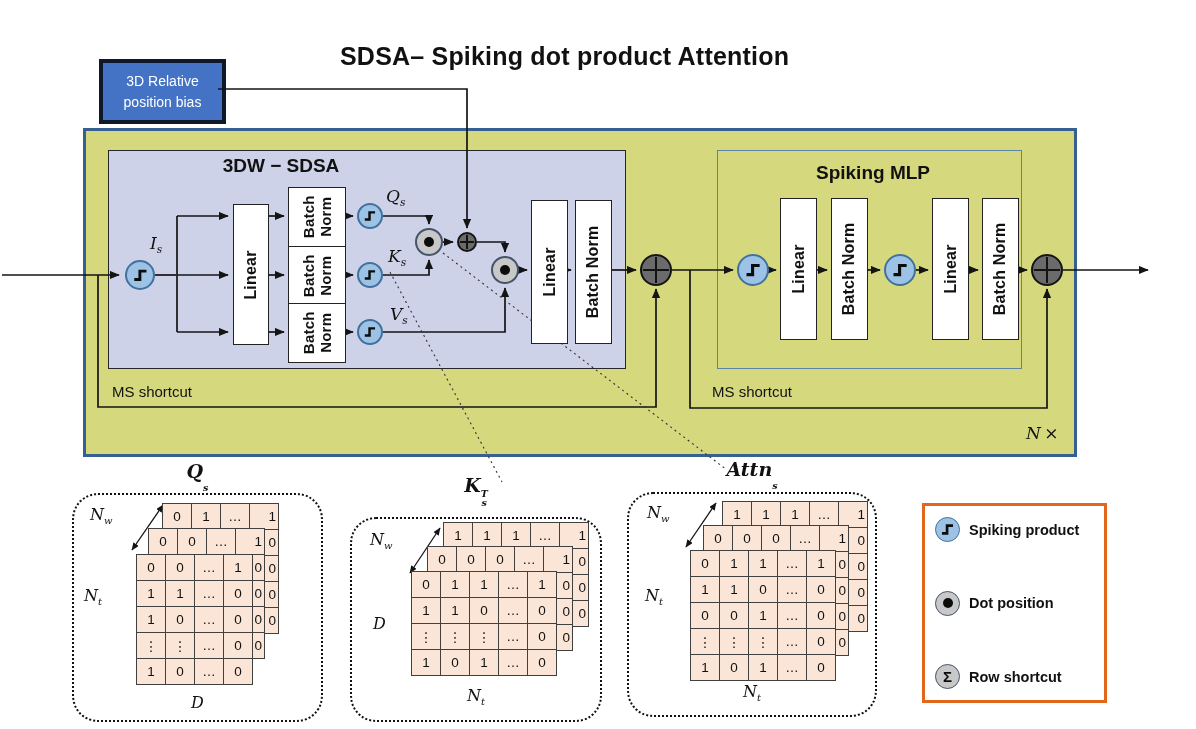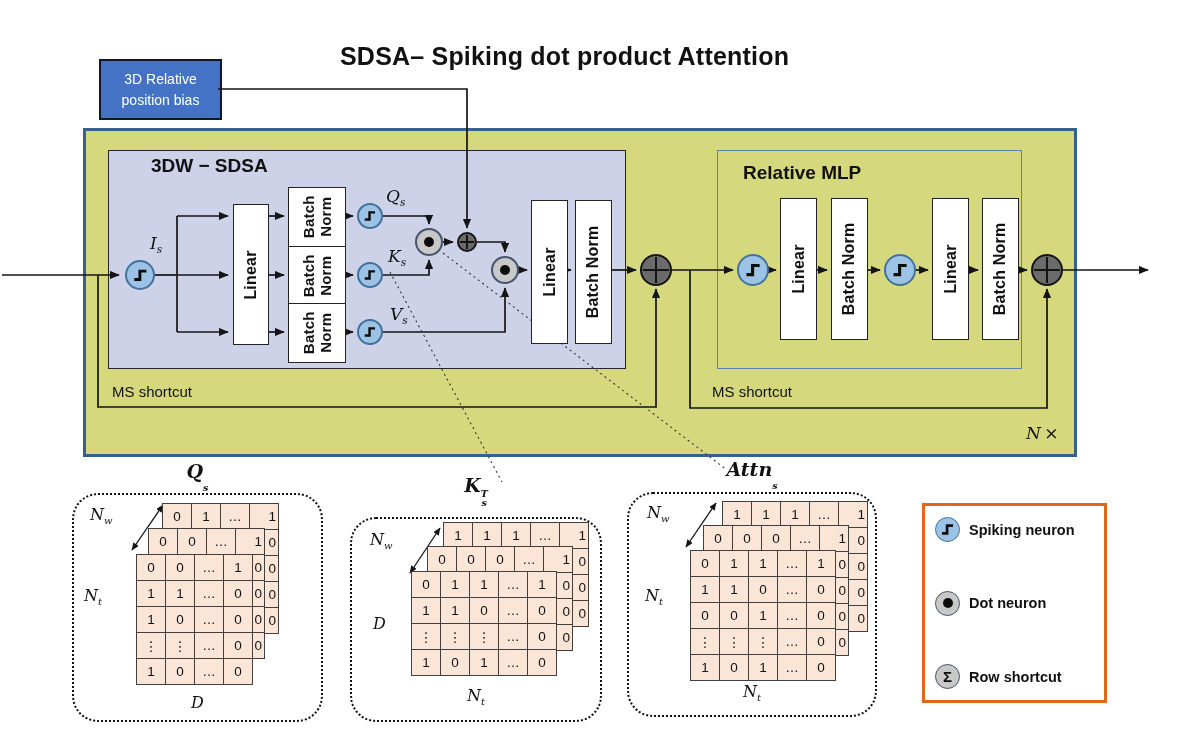--- a/index.html
+++ b/index.html
@@ -6,22 +6,22 @@
   .canvas{position:relative;width:1196px;height:729px;background:#fff;overflow:hidden;
           font-family:"Liberation Sans","DejaVu Sans",sans-serif;color:#111;}
   .abs{position:absolute;}
   .math{font-family:"DejaVu Serif",serif;font-style:italic;}
   .math sub{font-size:0.62em;font-style:italic;}
   
   .outer-box{left:83px;top:128px;width:988px;height:323px;background:#d6d87e;border:3px solid #366092;z-index:1;}
   .inner-box{left:108px;top:150px;width:516px;height:217px;background:#cdd2e9;border:1.5px solid #26262b;z-index:2;}
   .mlp-box{left:717px;top:150px;width:303px;height:217px;border:1.5px solid #5c84ab;z-index:2;}
   .page-title{left:340px;top:42px;width:610px;text-align:left;font-size:25px;font-weight:bold;z-index:4;letter-spacing:0.2px;}
-  .box-title{font-size:19px;font-weight:bold;text-align:left;z-index:4;}
-  .bias-box{left:99px;top:59px;width:119px;height:57px;background:#4472c4;border:2px solid #0f172a;color:#fff;
+  .box-title{font-size:19px;font-weight:bold;text-align:center;z-index:4;}
+  .bias-box{left:99px;top:59px;width:119px;height:57px;background:#4472c4;border:4px solid #0f172a;color:#fff;
             font-size:14px;display:flex;flex-direction:column;align-items:center;justify-content:center;line-height:1.45;z-index:4;}
   .ms-label{font-size:15px;z-index:7;}
   .nx-label{font-size:17px;z-index:7;font-family:"DejaVu Serif",serif;}
   
   svg.wires{position:absolute;left:0;top:0;z-index:6;pointer-events:none;}
   
   .block{position:absolute;background:#fff;border:1.6px solid #222;display:flex;align-items:center;justify-content:center;z-index:8;}
   .rot1{transform:rotate(-90deg);white-space:nowrap;font-weight:bold;font-size:16px;letter-spacing:0.2px;}
   .rot2{transform:rotate(-90deg);font-weight:bold;font-size:15px;line-height:1.12;text-align:center;letter-spacing:0.2px;}
   
@@ -71,21 +71,21 @@
 
   <div class="abs bias-box">
     <span>3D Relative</span>
     <span>position bias</span>
   </div>
 
   <div class="abs outer-box"></div>
   <div class="abs inner-box"></div>
   <div class="abs box-title" style="left:151px;top:155px;width:260px;">3DW − SDSA</div>
   <div class="abs mlp-box"></div>
-  <div class="abs box-title" style="left:743px;top:162px;width:260px;">Relative MLP</div>
+  <div class="abs box-title" style="left:743px;top:162px;width:260px;">Spiking MLP</div>
 
   <div class="abs ms-label" style="left:112px;top:383px;">MS shortcut</div>
   <div class="abs ms-label" style="left:712px;top:383px;">MS shortcut</div>
   <div class="abs nx-label" style="left:1026px;top:423px;"><i>N</i> <span>×</span></div>
 
   <svg class="wires" width="1196" height="729" viewBox="0 0 1196 729">
     <defs>
       <marker id="ah" markerWidth="7" markerHeight="6" refX="5.5" refY="2.5" orient="auto">
         <path d="M0,0 L6,2.5 L0,5 z" fill="#141414"></path>
       </marker>
@@ -480,25 +480,25 @@
       </div>
   </div>
 
   <div class="abs legend">
     <div class="lrow">
       <span class="licon blue">
           <svg viewBox="0 0 20 20" width="17" height="17">
             <path d="M3.5,14.5 H9.5 V5.5 H16.5" fill="none" stroke="#0c0c0c" stroke-width="3.1"></path>
           </svg>
         </span>
-      <span class="llabel">Spiking neuron</span>
+      <span class="llabel">Spiking product</span>
     </div>
     <div class="lrow">
       <span class="licon gray ldot"></span>
-      <span class="llabel">Dot neuron</span>
+      <span class="llabel">Dot position</span>
     </div>
     <div class="lrow">
       <span class="licon gray">
           <span class="lsigma">Σ</span>
         </span>
       <span class="llabel">Row shortcut</span>
     </div>
   </div>
 
 </div>

